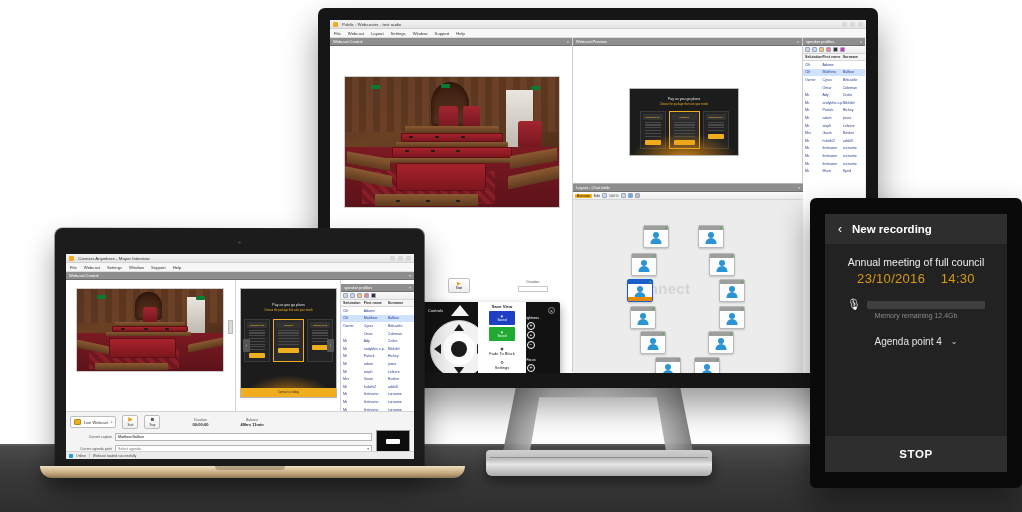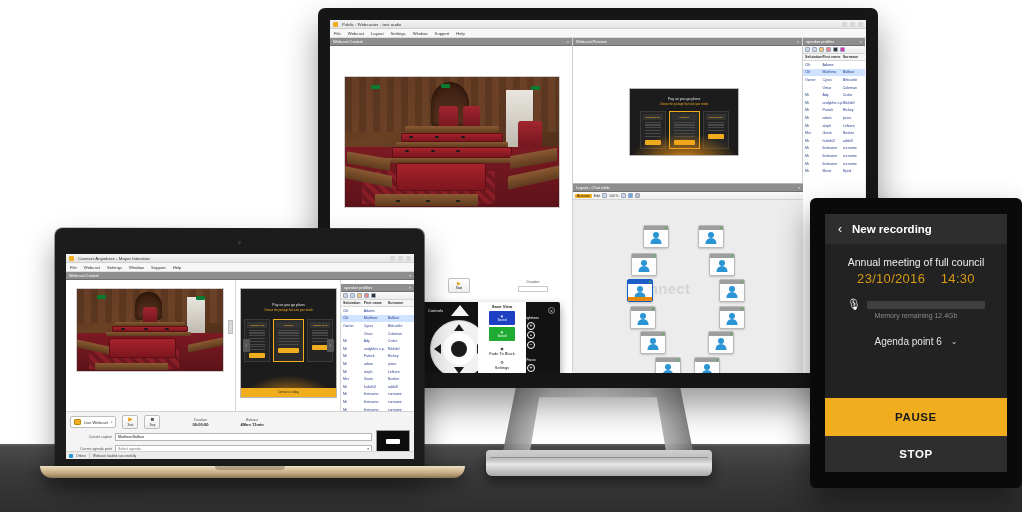--- a/index.html
+++ b/index.html
@@ -969,22 +969,21 @@
       <div class="tb-meter">
         <span class="tb-mic">🎙</span>
         <span class="tb-bar">
           <span class="fill" id="level-fill" style="width: 72%;"></span>
         </span>
       </div>
 
       <div class="tb-mem">Memory remaining 12.4Gb</div>
 
       <div class="tb-agenda">
-        <span>Agenda point 6</span>
+        <span>Agenda point 4</span>
         <span class="car">⌄</span>
       </div>
     </div>
 
-    <div class="tb-pause">PAUSE</div>
     <div class="tb-stop">STOP</div>
   </div>
 
 </div>
 
 </body></html>

